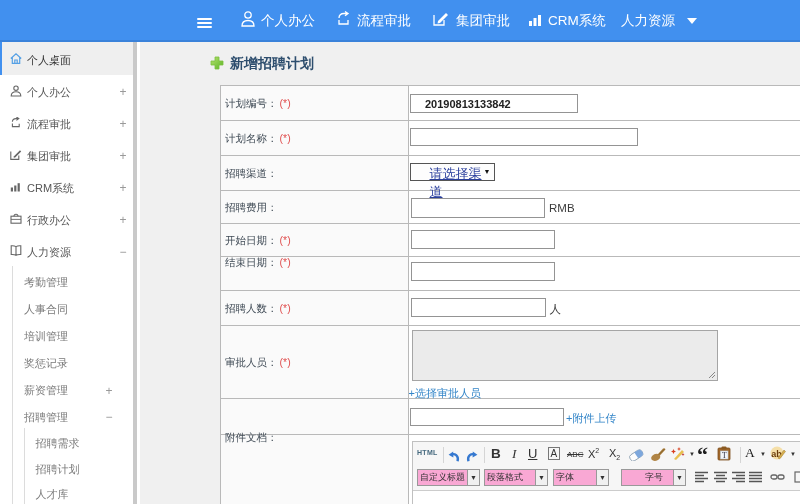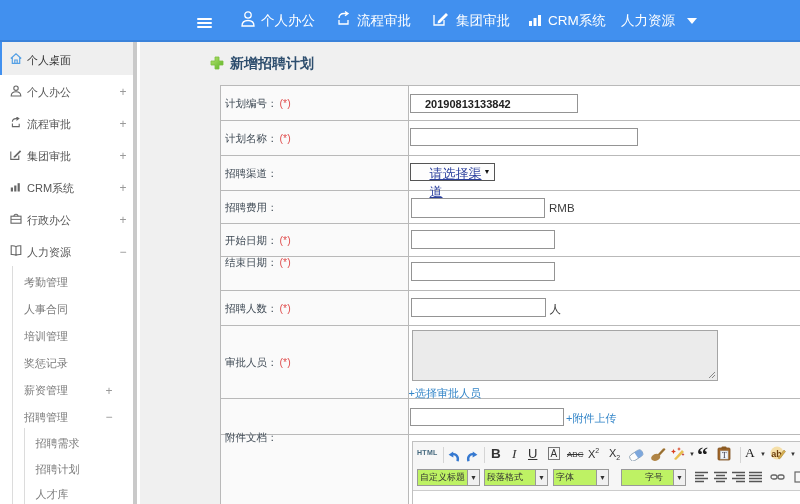--- a/index.html
+++ b/index.html
@@ -34,21 +34,21 @@
 .valcol { position:absolute; left:268px; top:43px; width:392px; height:419px; background:#ffffff; }
 .flabel { position:absolute; left:85px; font-size:10.5px; color:#3f4a55; }
 .flabel .req { color:#e05050; }
 .finput { position:absolute; background:#fff; border:1px solid #949494; }
 .fin-text { font-size:11px; color:#222; padding-left:14px; line-height:18px;font-weight:bold; }
 .unit { position:absolute; font-size:11.5px; color:#3c3c3c; }
 .blink { position:absolute; font-size:11px; color:#3385c8; }
 
 
 #editor { position:absolute; left:272px; top:398.5px; width:400px; height:110px; border:1px solid #c0c0c0; background:#f6f6f6; }
-.drop { position:absolute; height:17px; background:#bef264; border:1px solid #999; font-size:9px; color:#333; line-height:15px; padding-left:2px; white-space:nowrap; }
+.drop { position:absolute; height:17px; background:#f9a8d4; border:1px solid #999; font-size:9px; color:#333; line-height:15px; padding-left:2px; white-space:nowrap; }
 .drop .car { position:absolute; right:0; top:0; width:12px; height:15px; border-left:1px solid #999; background:#f0f0f0; font-size:7px; color:#333; text-align:center; line-height:15px; }
 .tbtn { position:absolute; font-size:12px; color:#333; }
 .tsep { position:absolute; top:5px; width:1px; height:16px; background:#d5d5d5; }
 </style>
 </head>
 <body>
 <div id="page">
 
   <div id="header">
     <div class="hbar" style="top:17.5px;"></div>

